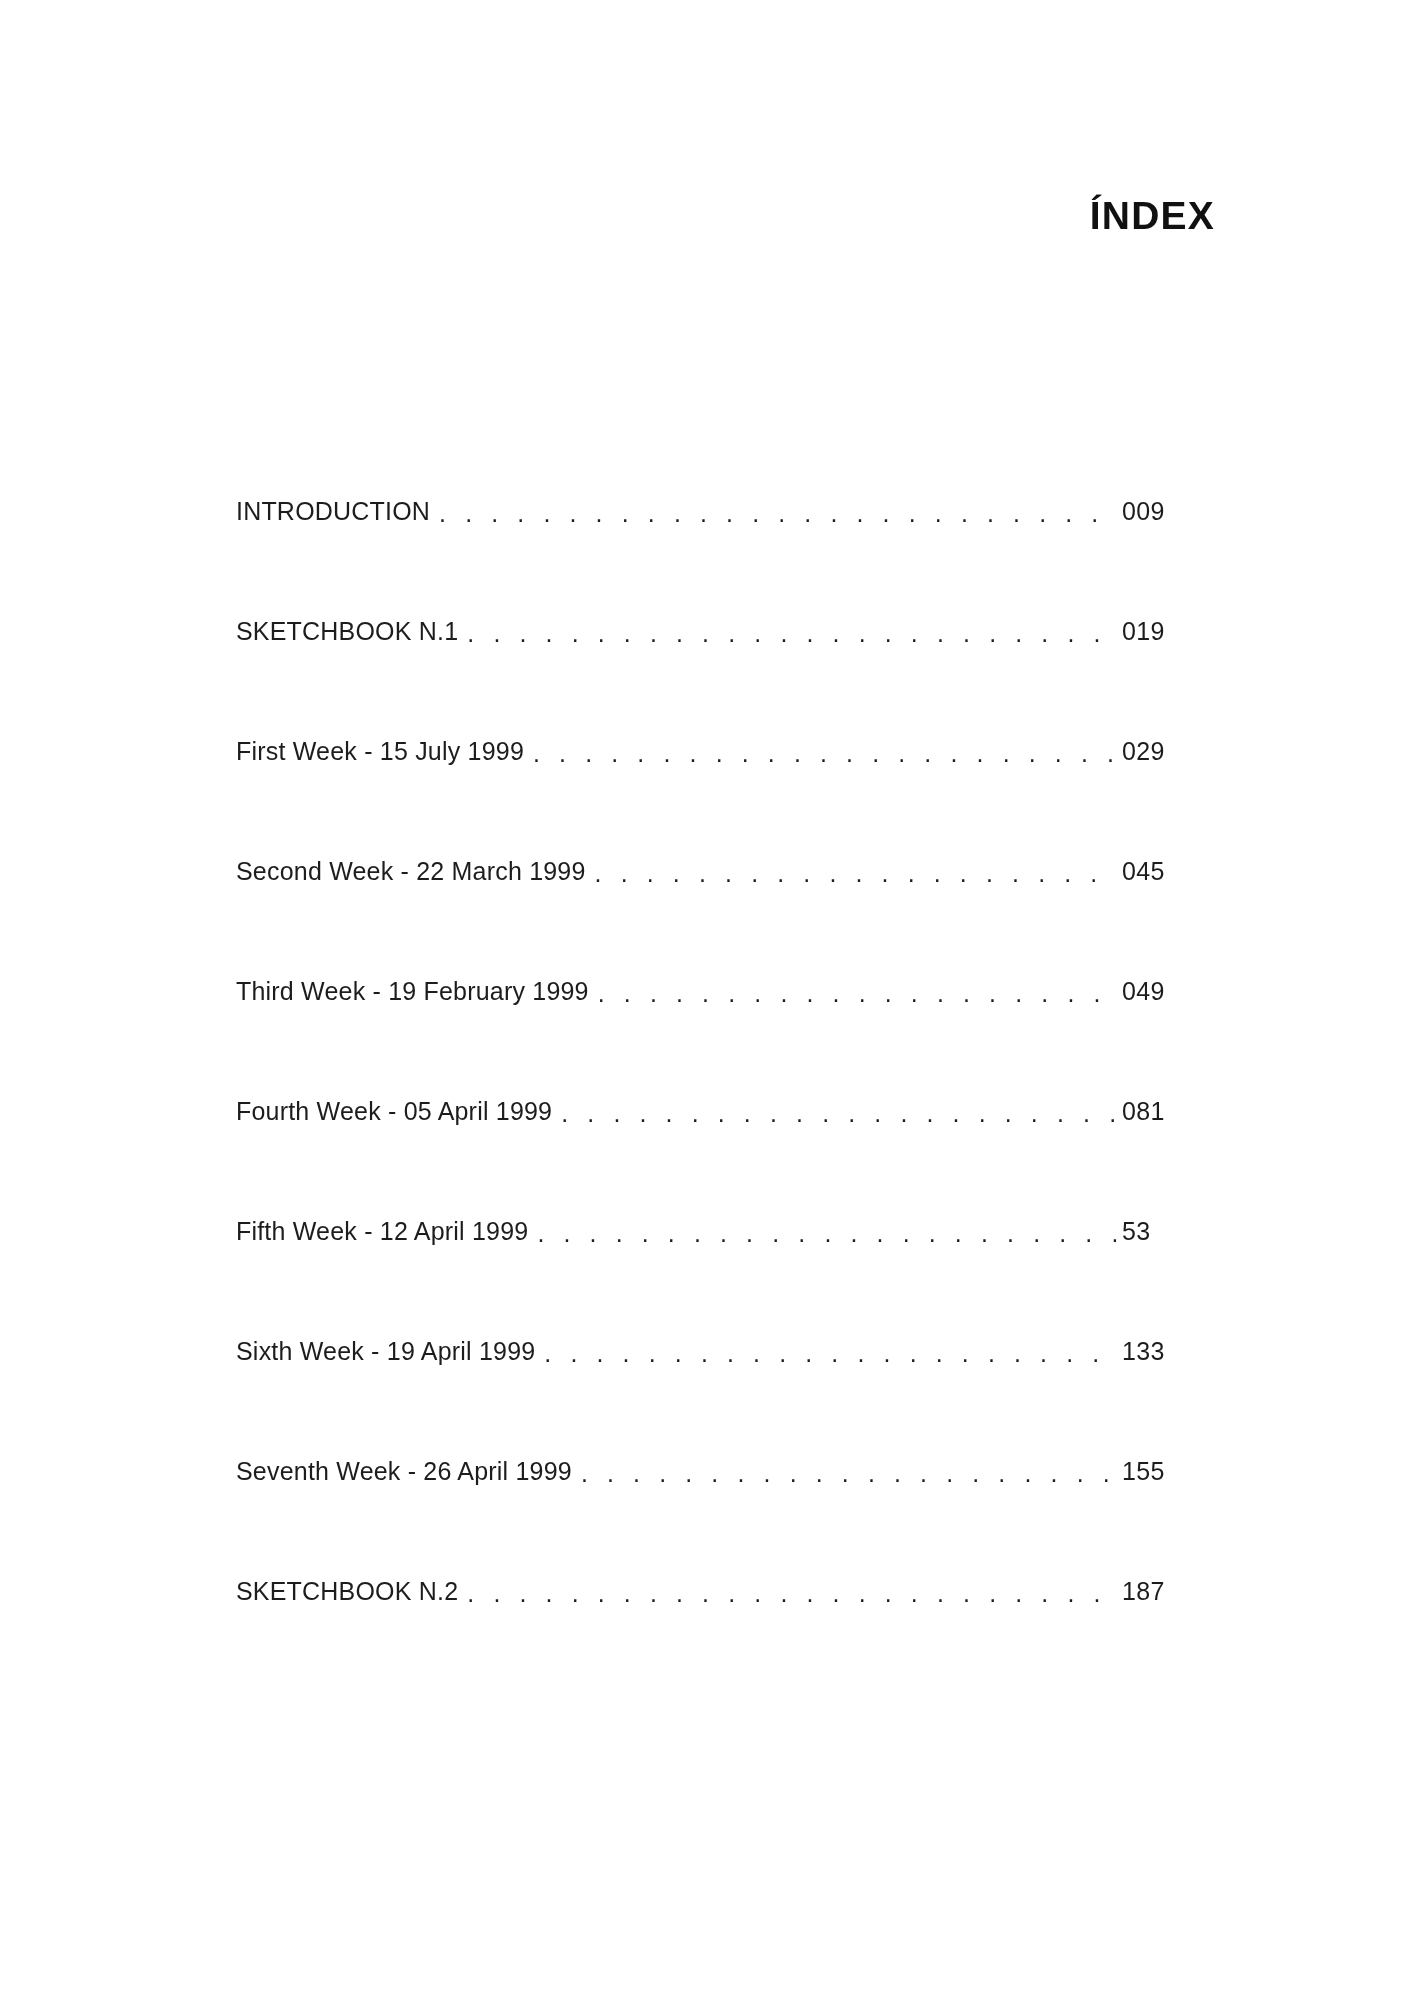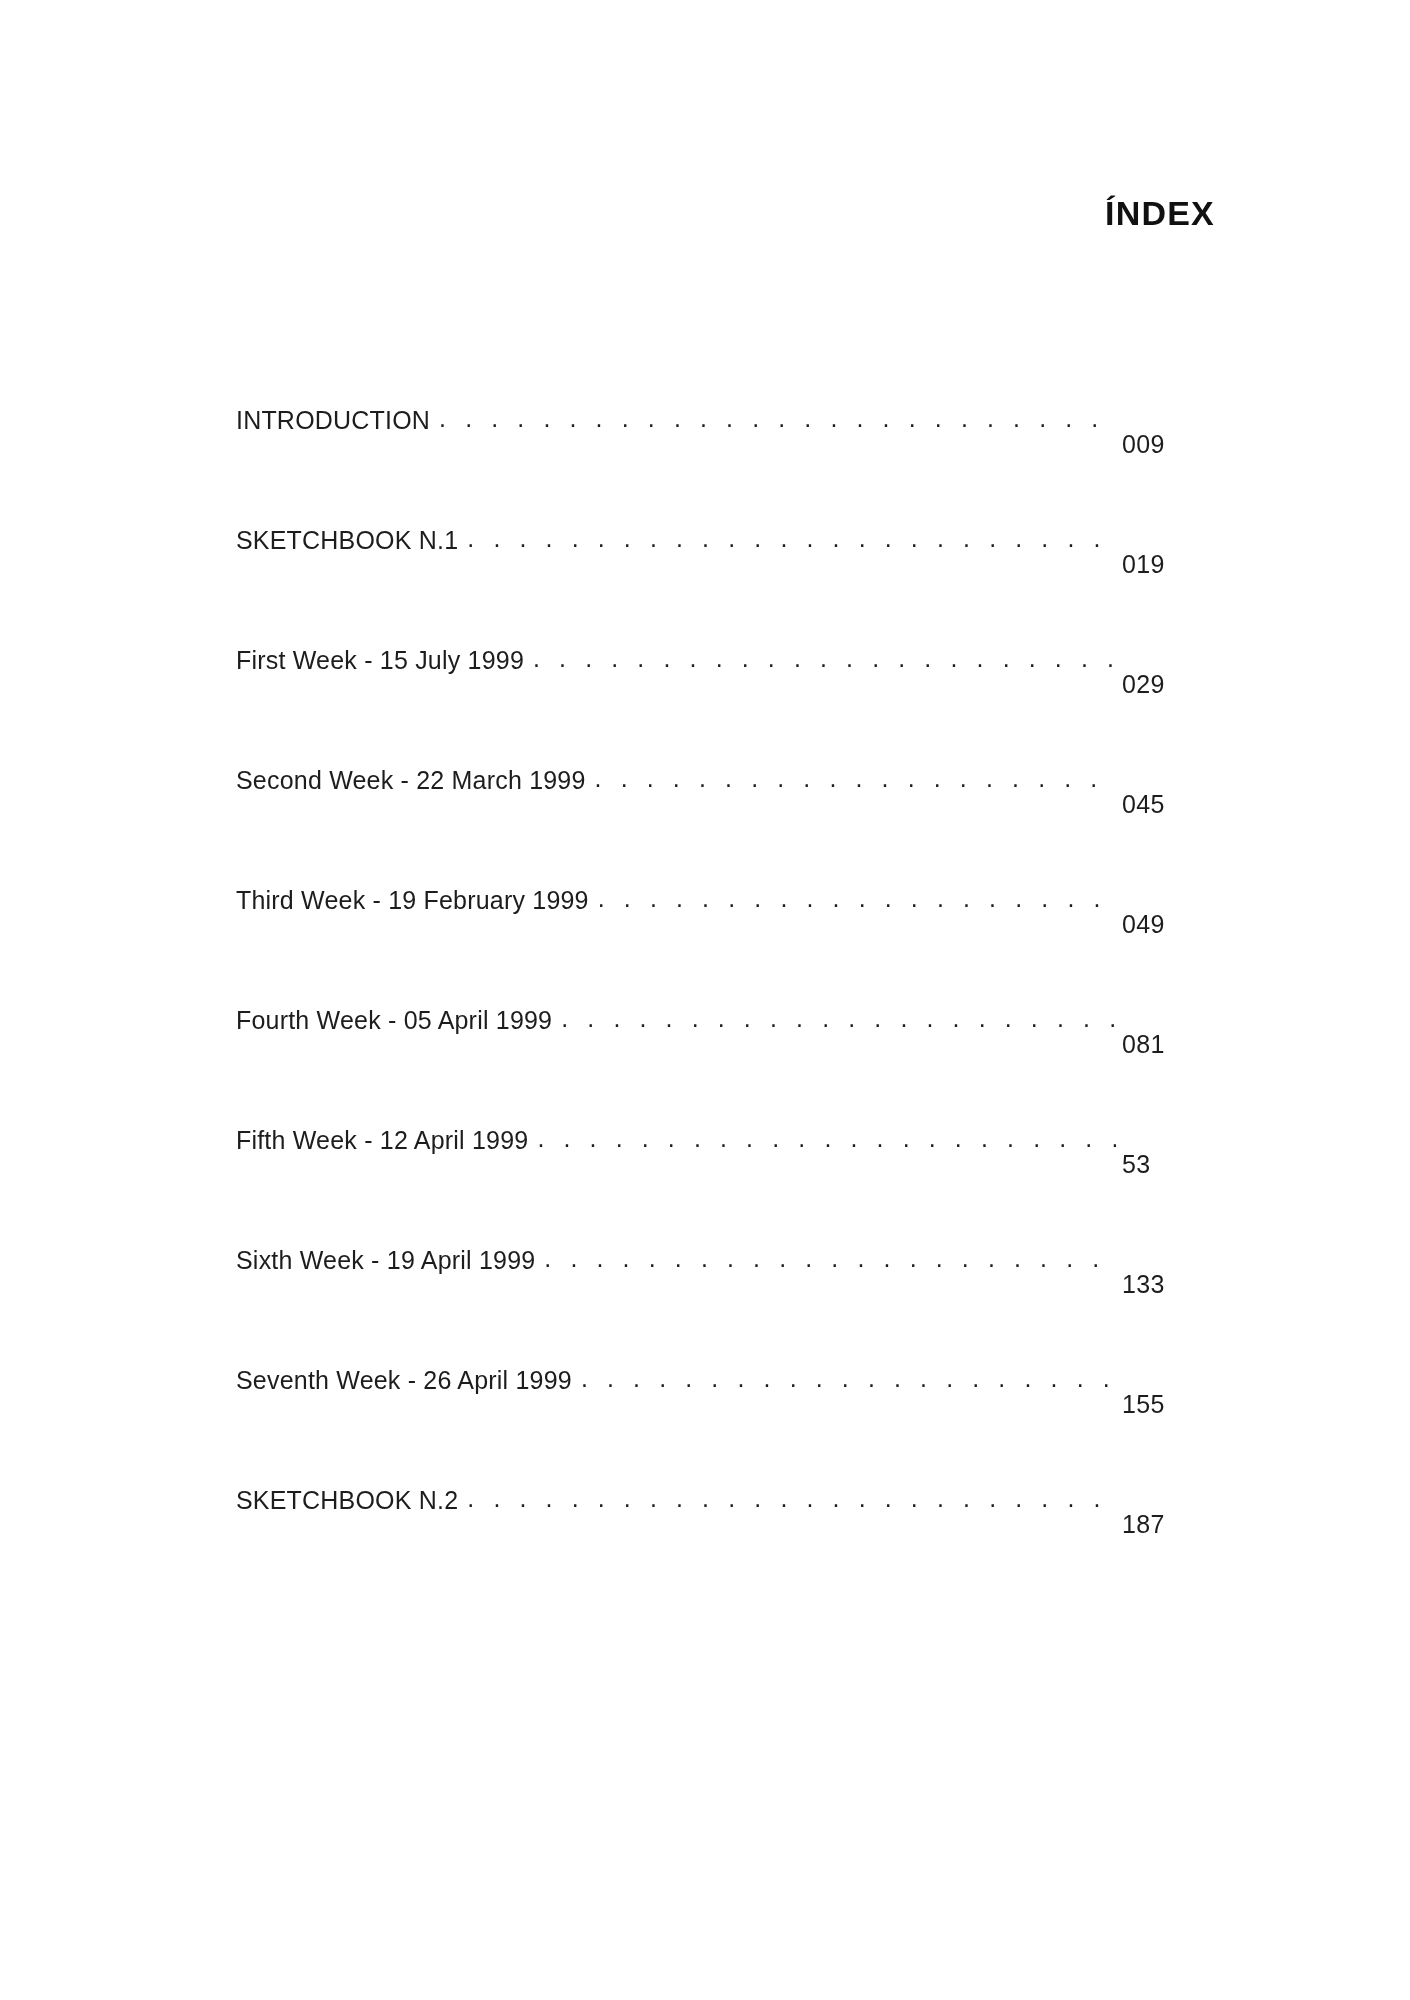--- a/index.html
+++ b/index.html
@@ -14,35 +14,35 @@
     background: #ffffff;
     font-family: "Liberation Sans", sans-serif;
     color: #1a1a1a;
     overflow: hidden;
     box-sizing: border-box;
   }
   .page-title {
     position: absolute;
     top: 196px;
     right: 195px;
-    font-size: 34px;
+    font-size: 39px;
     font-weight: bold;
     letter-spacing: 1.2px;
     color: #111111;
     line-height: 1;
   }
   .toc {
     position: absolute;
     left: 236px;
     top: 406px;
     width: 960px;
   }
   .toc-row {
     display: flex;
-    align-items: flex-start;
+    align-items: flex-end;
     height: 120px;
   }
   .toc-label {
     font-size: 25px;
     color: #1d1d1d;
     white-space: nowrap;
     letter-spacing: 0.2px;
   }
   .toc-leader {
     flex: 1 1 auto;

